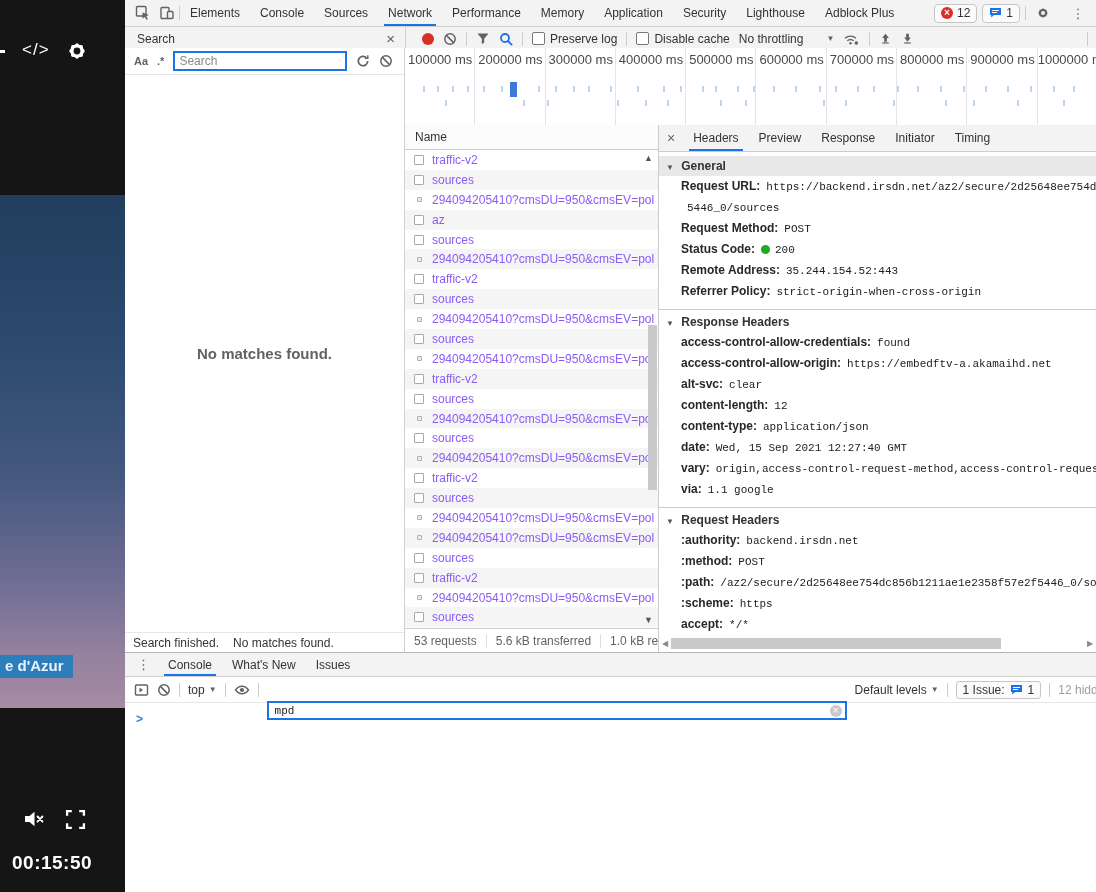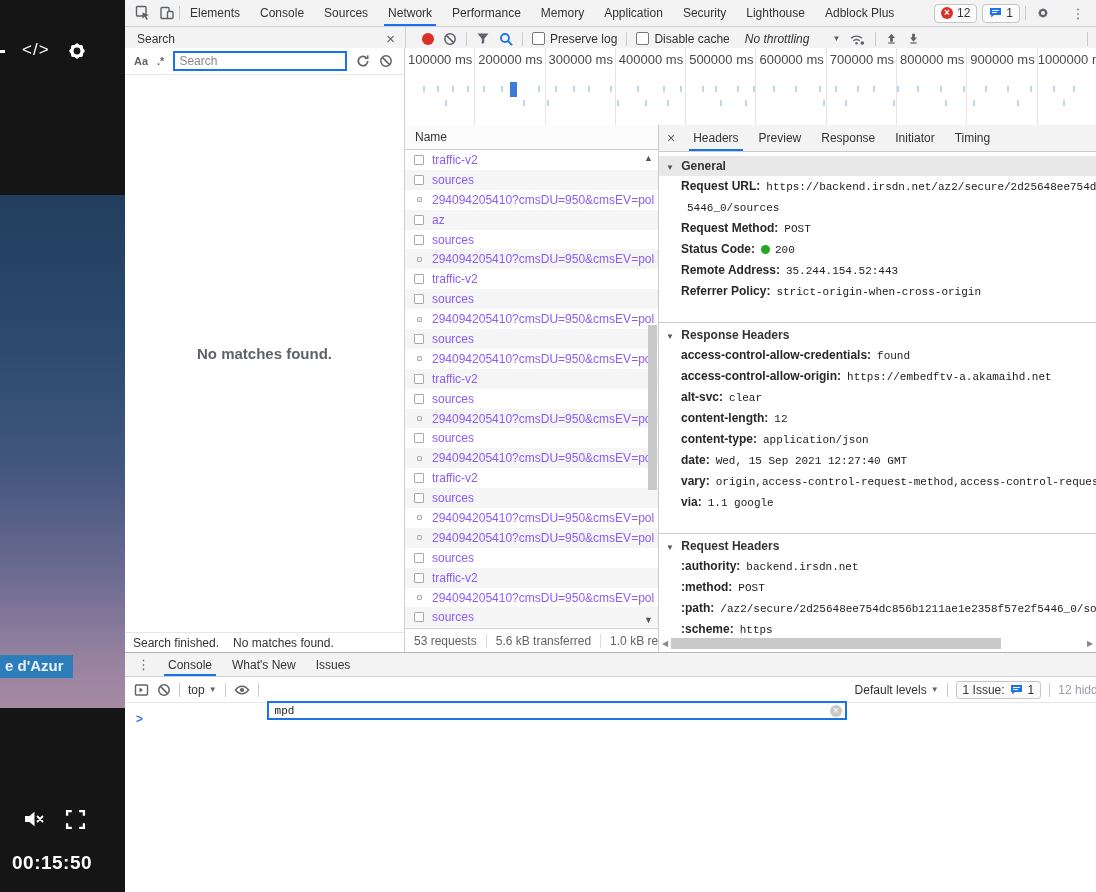--- a/index.html
+++ b/index.html
@@ -88,21 +88,21 @@
 
   
   .details{position:absolute;left:533px;top:125px;width:438px;height:527px;border-left:1px solid #ccc;
            background:#fff;display:flex;flex-direction:column;overflow:hidden;box-sizing:border-box;}
   .hd-tabs{height:26px;flex:none;background:#f3f3f3;border-bottom:1px solid #ccc;display:flex;align-items:center;}
   .hd-close{font-size:14px;color:#5f6368;padding:0 8px;}
   .hd-content{flex:1;overflow:hidden;font-size:12px;}
   .sec-title{font-weight:bold;color:#333;padding:3px 0 3px 7px;font-size:12px;}
   .sec-title .tri{font-size:8px;color:#555;margin-right:4px;}
   .sec-general{background:#e8e8e8;margin-top:4px;}
-  .sec-sep{border-top:1px solid #ccc;margin-top:20px;padding-top:5px;}
+  .sec-sep{border-top:1px solid #ccc;margin-top:7px;padding-top:5px;}
   .hrow{padding:2px 0 2px 22px;white-space:nowrap;overflow:hidden;line-height:16px;}
   .hkey{font-weight:bold;color:#282828;margin-right:6px;}
   .hval{font-family:"Liberation Mono",monospace;font-size:11px;color:#202124;}
   .dotg{display:none;width:9px;height:9px;border-radius:50%;background:#23a823;margin-right:5px;vertical-align:-1px;}
   .dotg[data-dot="true"]{display:inline-block;}
   .hscroll{height:17px;flex:none;position:relative;background:#fff;display:flex;align-items:center;}
   .hs-thumb{position:absolute;left:12px;top:3px;width:330px;height:11px;background:#c9c9c9;}
   .hs-arrow{font-size:8px;color:#888;width:12px;text-align:center;}
   .hs-arrow.right{position:absolute;right:0;}
 
@@ -266,21 +266,21 @@
         <span class="vdiv"></span>
         <span class="ck-group">
           <span class="cb"></span>
           <span>Preserve log</span>
         </span>
         <span class="vdiv"></span>
         <span class="ck-group">
           <span class="cb"></span>
           <span>Disable cache</span>
         </span>
-        <span class="ck-group" style="margin-left:6px;font-style:italic;">
+        <span class="ck-group" style="">
           <span>No throttling</span>
           <span class="caret" style="margin-left:18px;">▼</span>
         </span>
         <span>
           <svg width="17" height="14" viewBox="0 0 17 14" fill="none" stroke="#5f6368" stroke-width="1.4">
             <path d="M2 6.2a8.2 8.2 0 0 1 11 0"></path>
               <path d="M4.3 8.8a5 5 0 0 1 6.4 0"></path>
             <circle cx="7.5" cy="11.2" r="1.2" fill="#5f6368" stroke="none"></circle>
             <circle cx="13.3" cy="11" r="1.8" fill="#5f6368" stroke="none"></circle>
           </svg>

